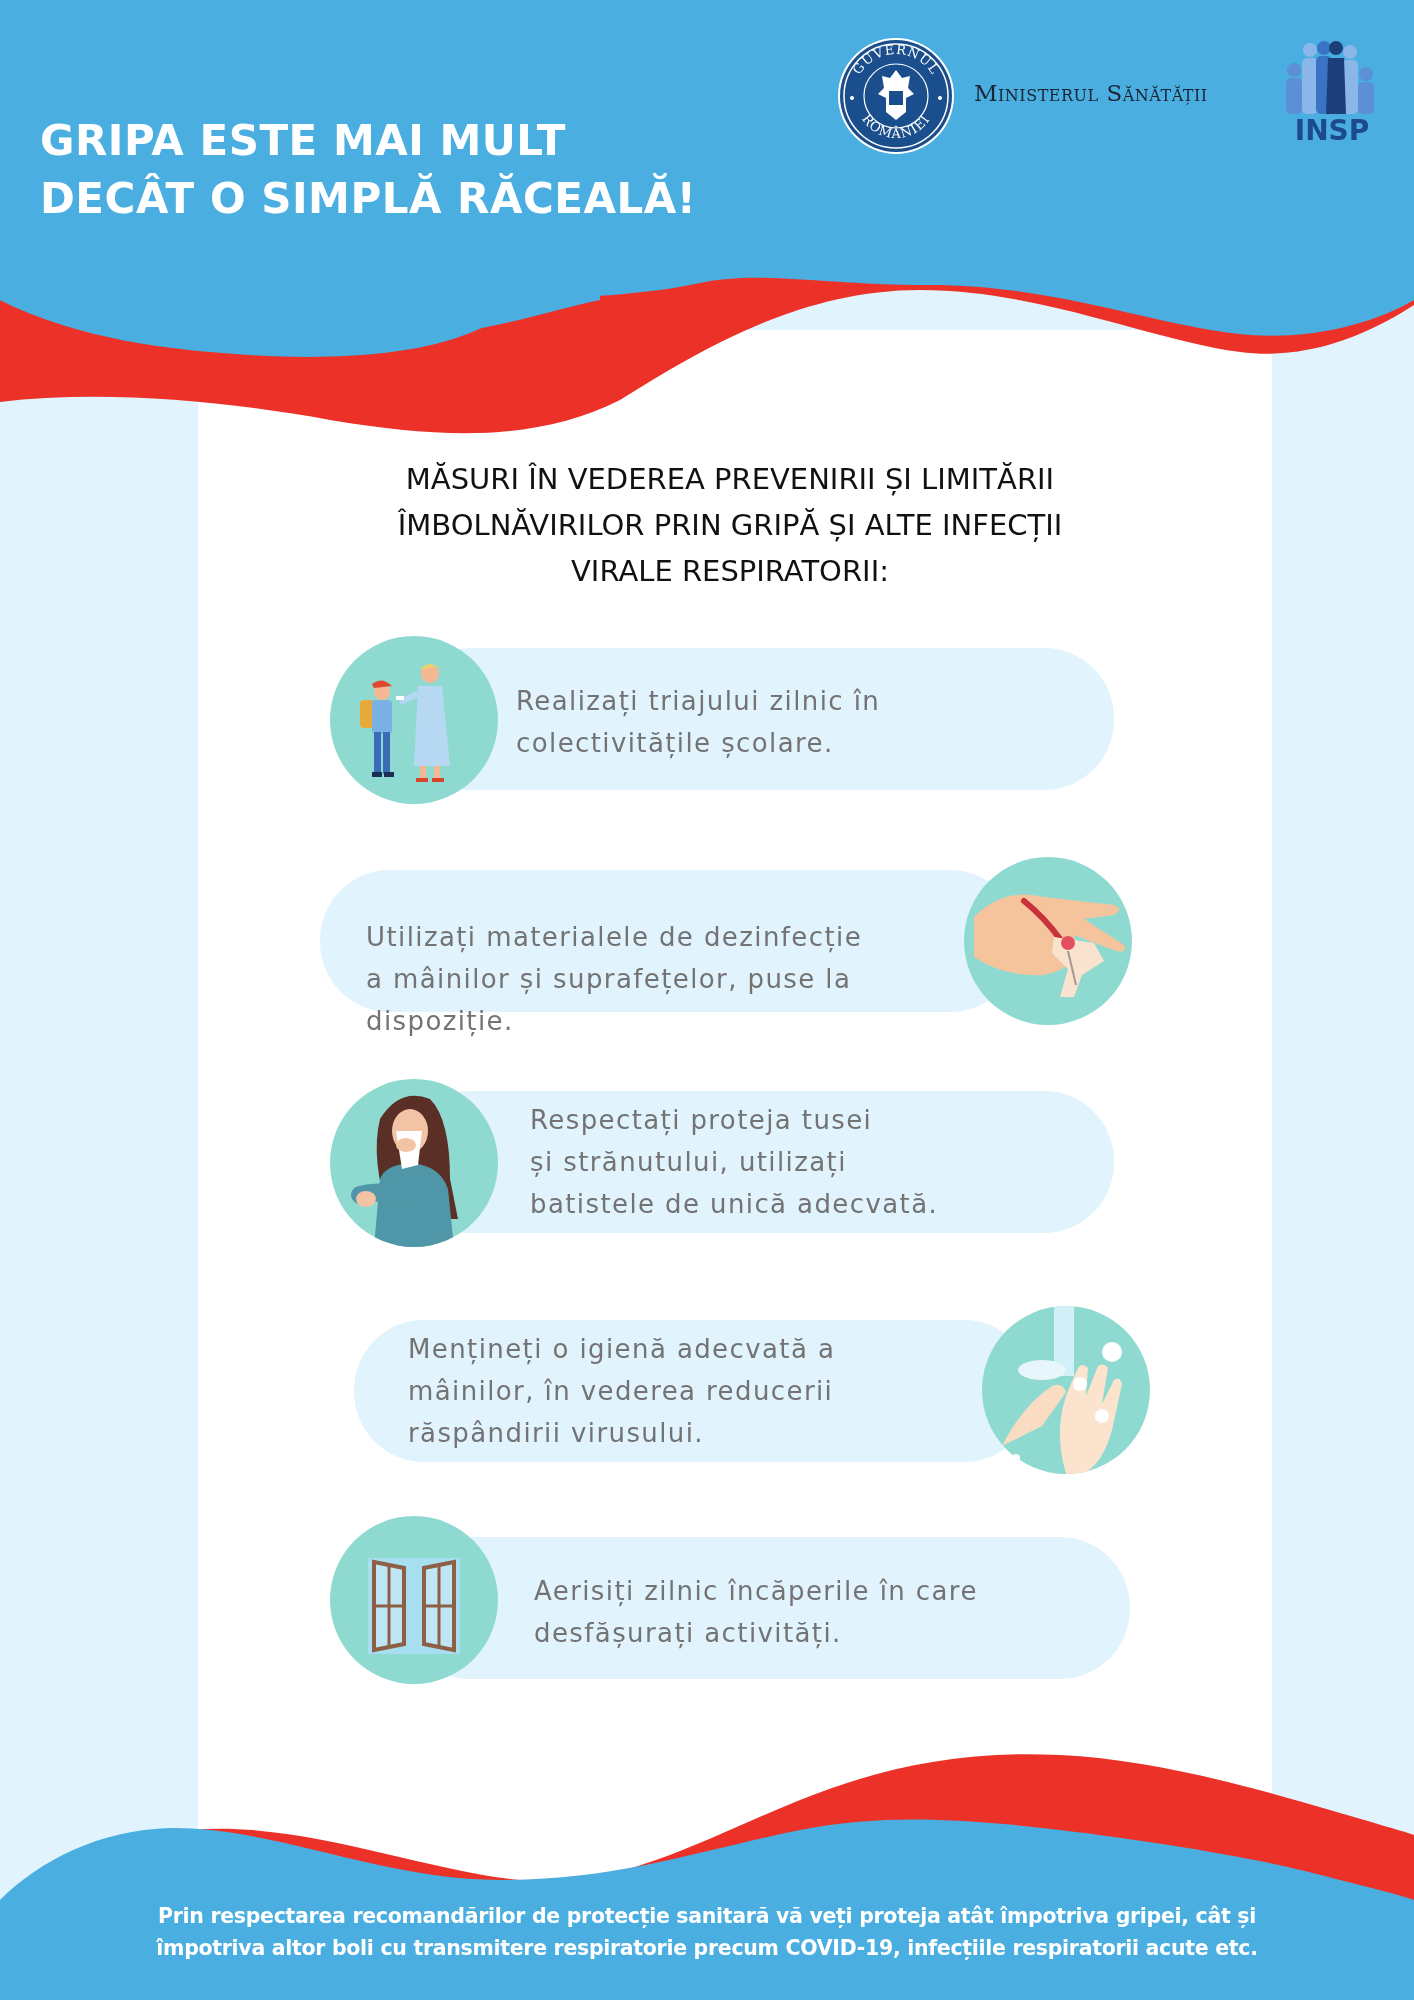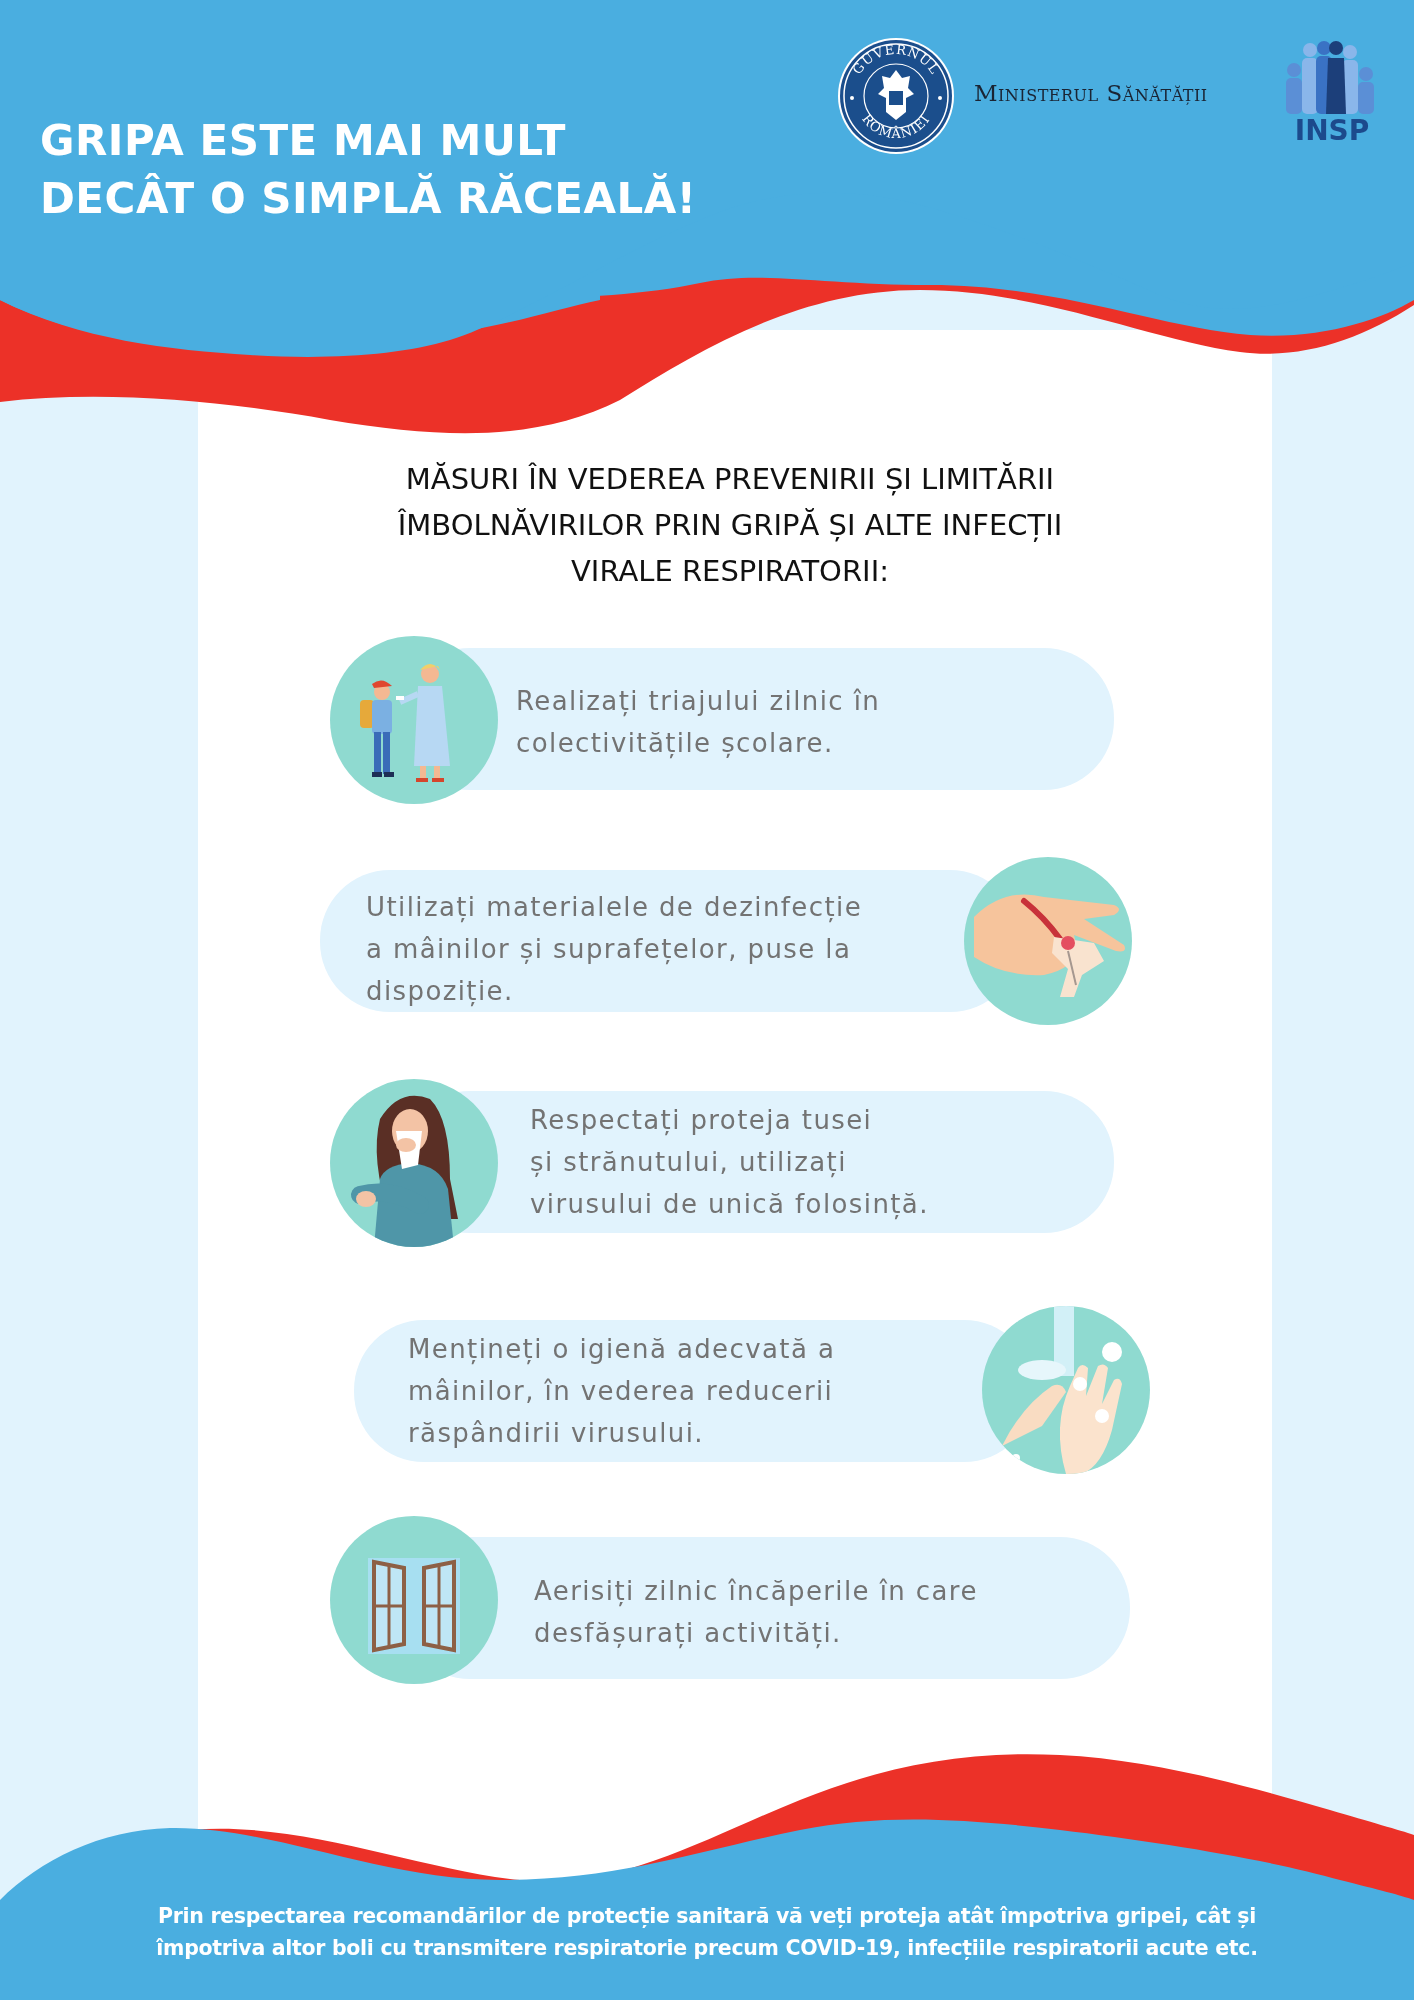--- a/index.html
+++ b/index.html
@@ -155,21 +155,21 @@
     <div class="card" style="left:320px; top:870px; width:700px; height:142px;"></div>
     <div class="illus" style="left:964px; top:857px;">
       <svg viewBox="0 0 168 168" xmlns="http://www.w3.org/2000/svg">
         <path d="M10,60 Q40,30 80,40 L150,48 Q160,52 150,58 L120,62 L160,88 Q164,96 152,94 L110,78 Q120,110 80,118 Q40,120 10,100 Z" fill="#f6c49c"></path>
         <path d="M60,44 Q80,60 96,82" stroke="#c8323a" stroke-width="6" fill="none" stroke-linecap="round"></path>
         <path d="M90,80 L130,86 L140,104 L118,118 L110,140 L96,140 L104,112 L88,96 Z" fill="#f9e3cf"></path>
         <circle cx="104" cy="86" r="7" fill="#e44f60"></circle>
         <path d="M104,94 L112,128" stroke="#a69890" stroke-width="2"></path>
       </svg>
     </div>
-    <div class="card-text" style="left:366px; top:886px;">
+    <div class="card-text" style="left:366px; top:916px;">
       <div>Utilizați materialele de dezinfecție</div>
       <div>a mâinilor și suprafețelor, puse la</div>
       <div>dispoziție.</div>
     </div>
   </div>
 
   <div>
     <div class="card" style="left:400px; top:1091px; width:714px; height:142px;"></div>
     <div class="illus" style="left:330px; top:1079px;">
       <svg viewBox="0 0 168 168" xmlns="http://www.w3.org/2000/svg">
@@ -178,21 +178,21 @@
         <path d="M50,100 Q55,86 80,84 Q110,86 118,110 L124,168 L44,168 Z" fill="#4f96a8"></path>
         <path d="M66,52 L92,52 L88,86 L72,90 Z" fill="#ffffff"></path>
         <ellipse cx="76" cy="66" rx="10" ry="7" fill="#f3c3a5"></ellipse>
         <path d="M30,116 Q60,108 90,126" stroke="#4f96a8" stroke-width="18" fill="none" stroke-linecap="round"></path>
         <ellipse cx="36" cy="120" rx="10" ry="8" fill="#f3c3a5"></ellipse>
       </svg>
     </div>
     <div class="card-text" style="left:530px; top:1099px;">
       <div>Respectați proteja tusei</div>
       <div>și strănutului, utilizați</div>
-      <div>virusului de unică folosință.</div>
+      <div>batistele de unică adecvată.</div>
     </div>
   </div>
 
   <div>
     <div class="card" style="left:354px; top:1320px; width:680px; height:142px;"></div>
     <div class="illus" style="left:982px; top:1306px;">
       <svg viewBox="0 0 168 168" xmlns="http://www.w3.org/2000/svg">
         <rect x="72" y="0" width="20" height="70" fill="#d9f2fb" opacity="0.9"></rect>
         <path d="M20,140 Q40,100 70,80 Q80,76 84,86 L60,120 Z" fill="#f9dcc2"></path>
         <path d="M84,168 Q70,120 88,80 L96,62 Q100,56 106,62 L104,90 L116,60 Q122,56 126,62 L120,98 L132,74 Q138,70 140,78 L130,124 Q120,160 100,168 Z" fill="#fbe3cd"></path>

